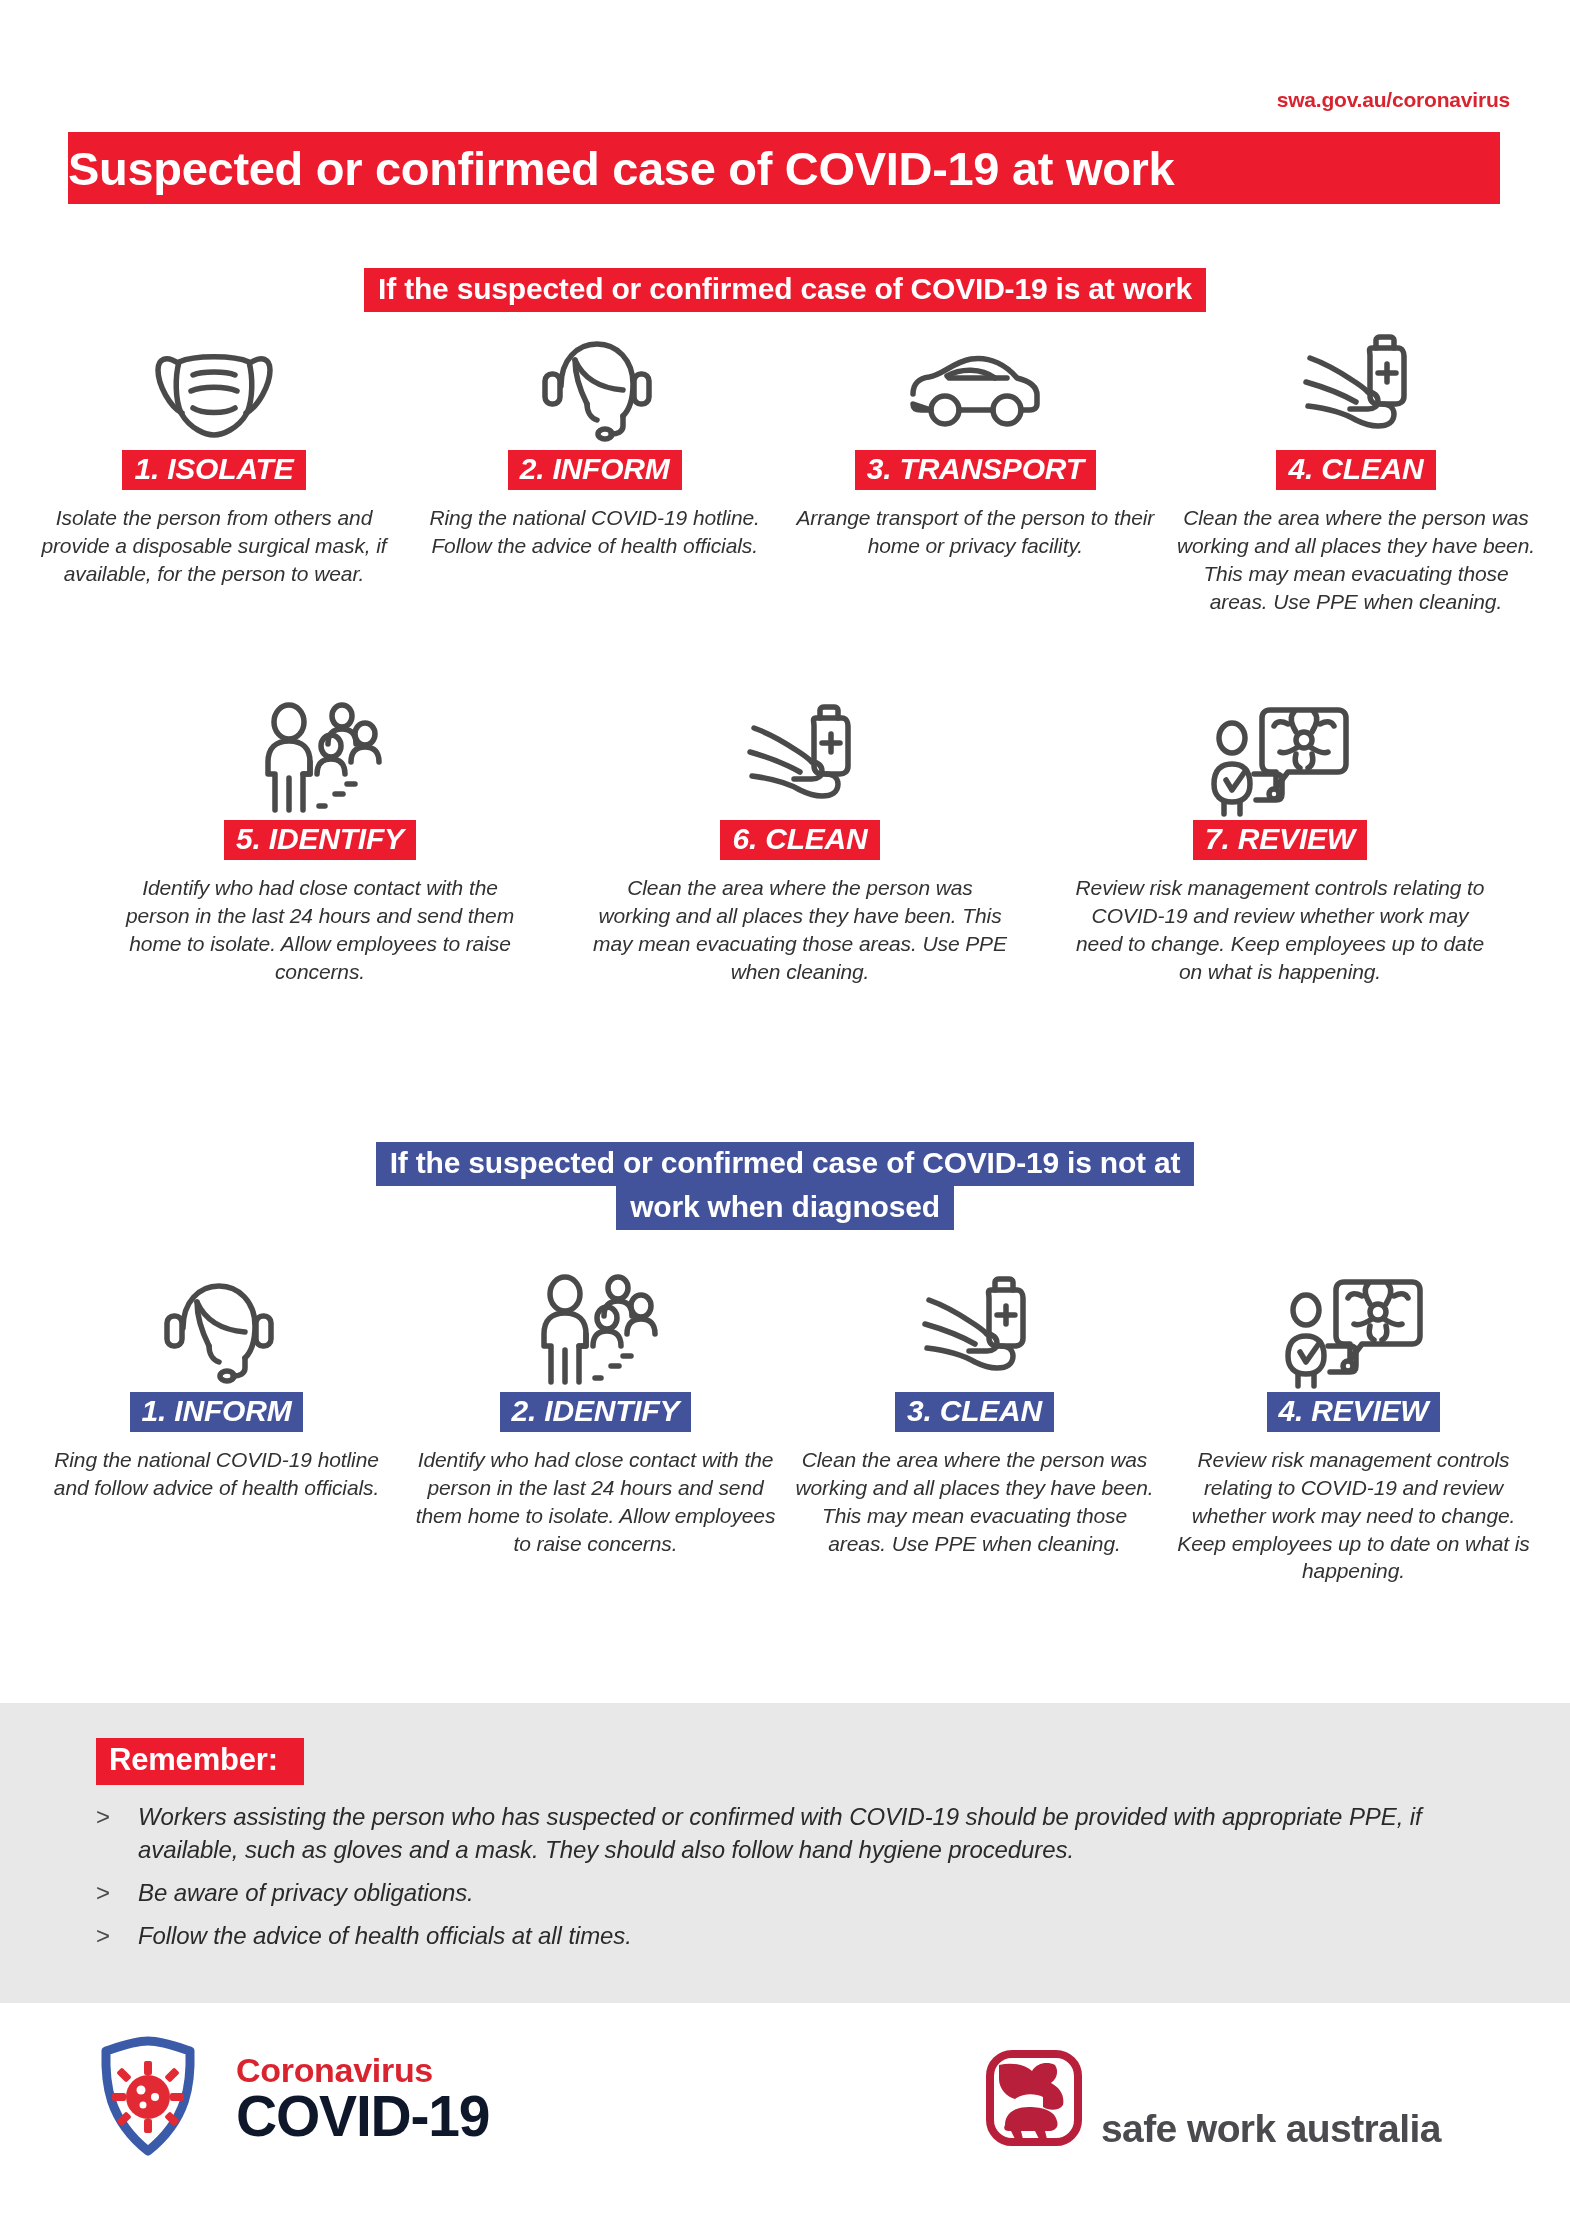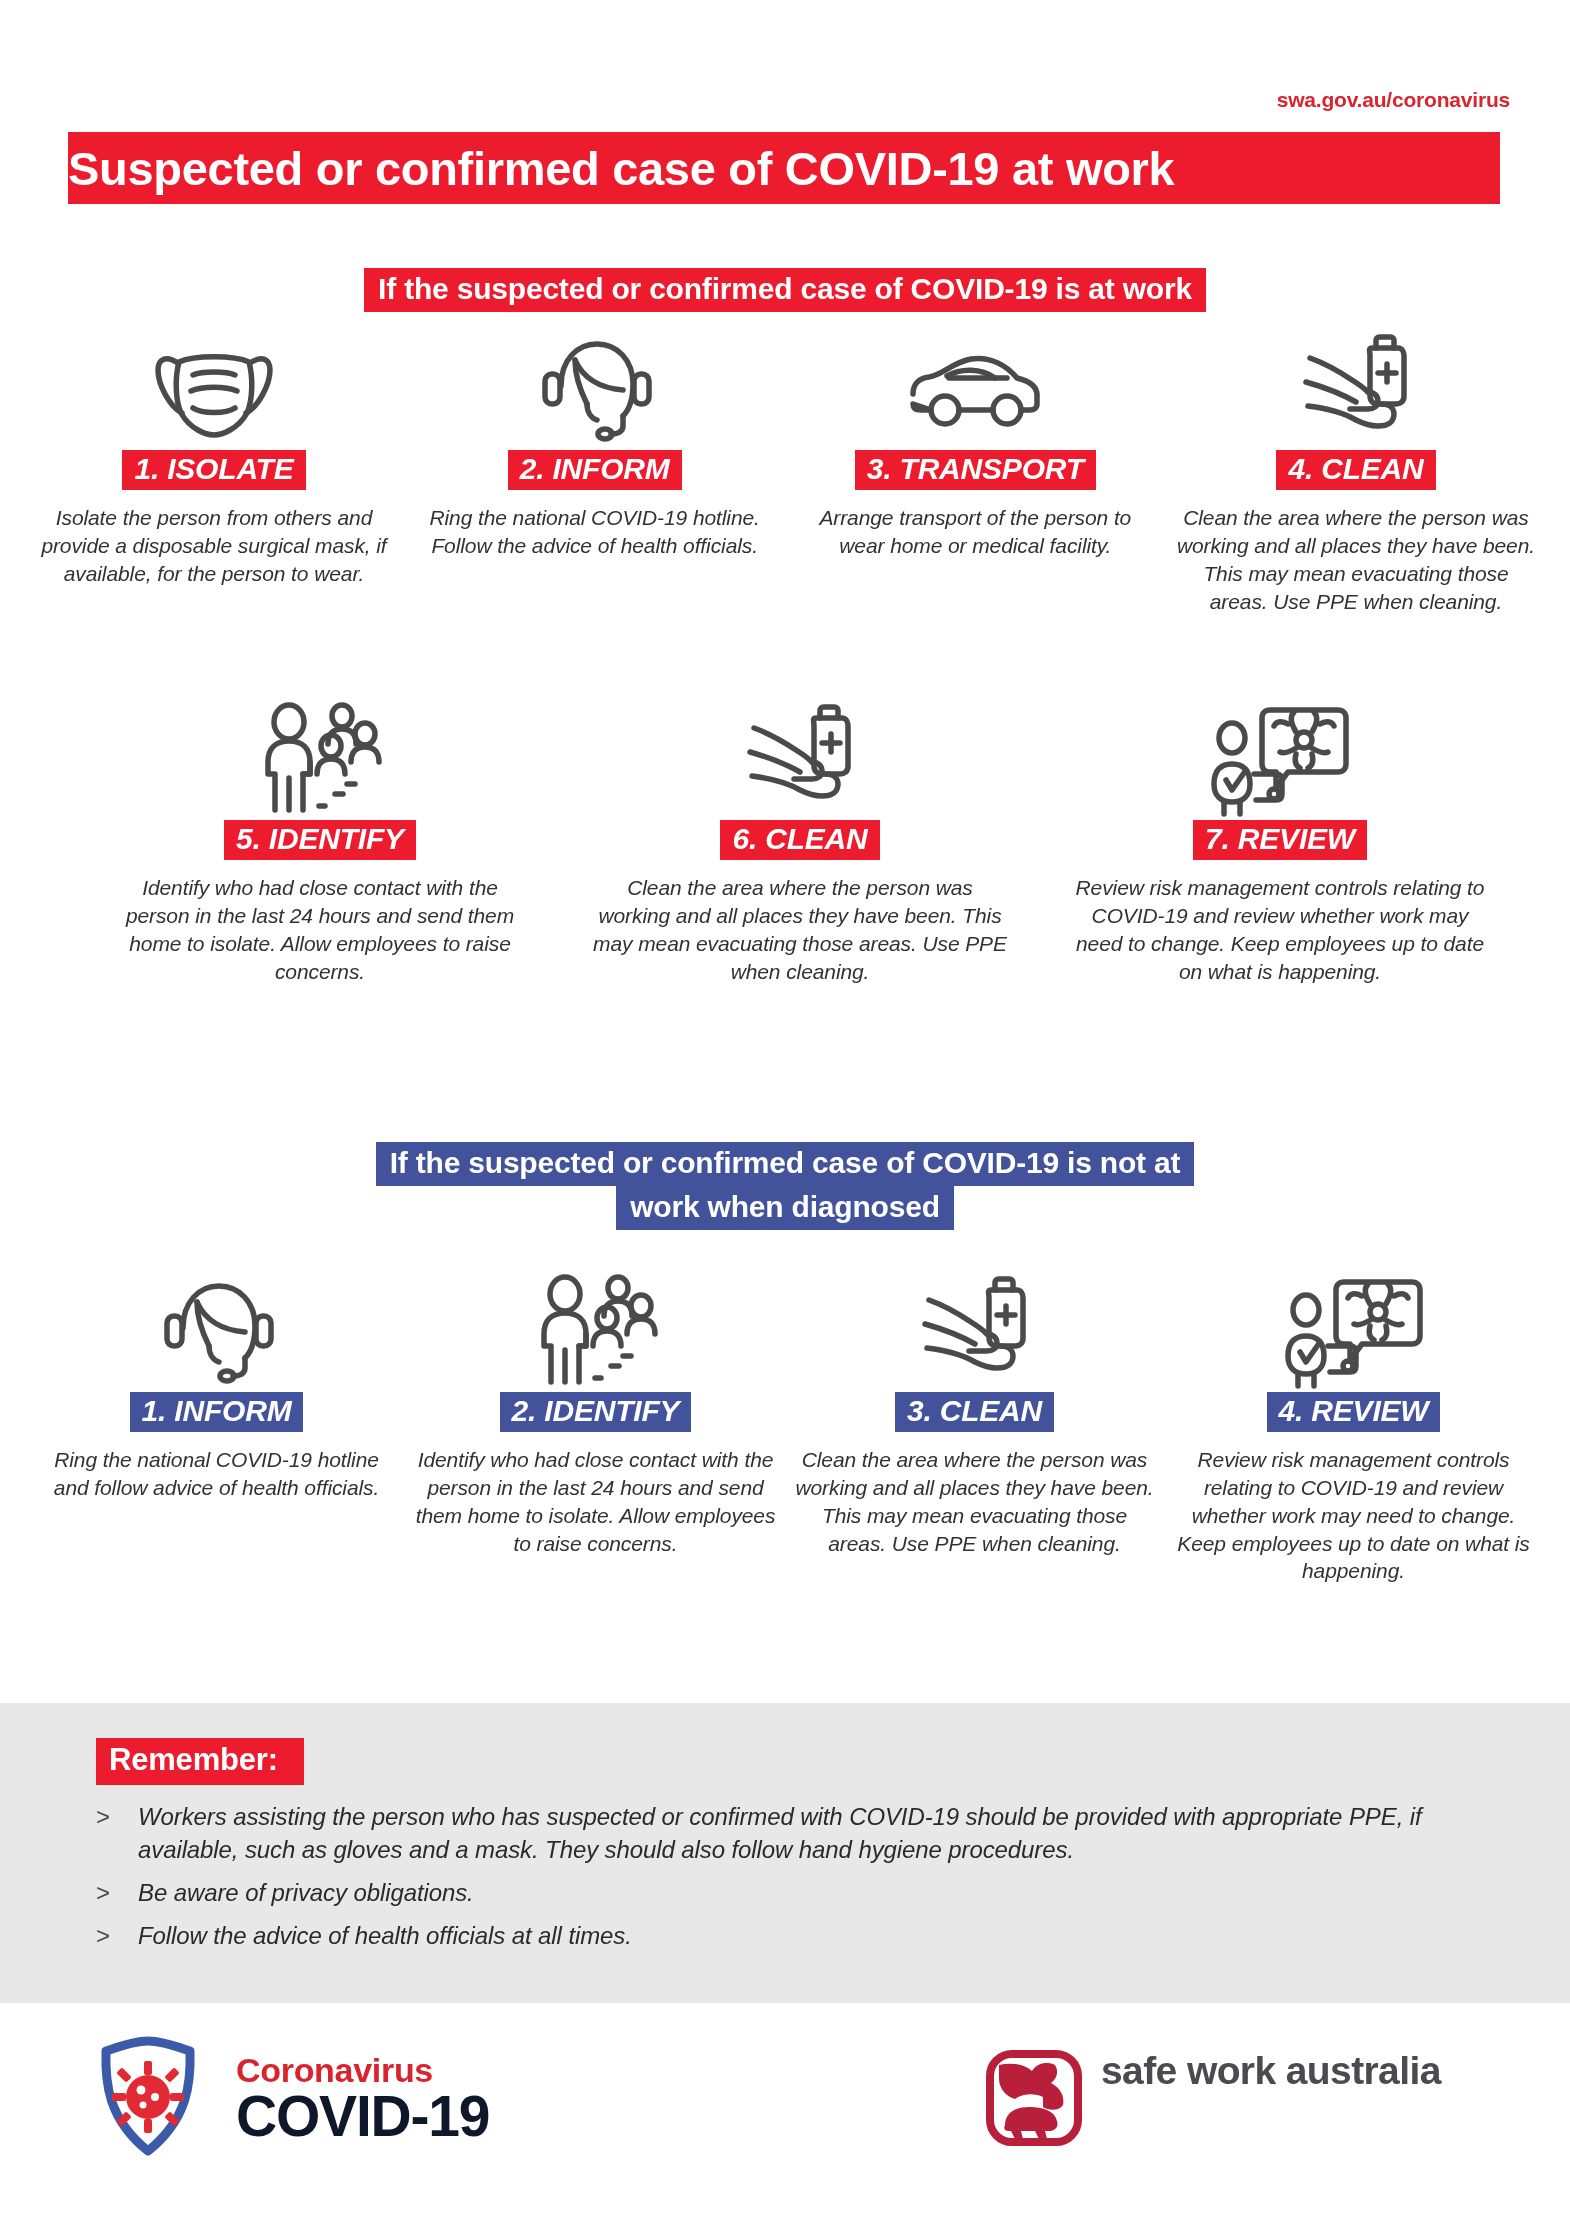--- a/index.html
+++ b/index.html
@@ -196,21 +196,21 @@
     font-weight: bold;
     color: #0f172a;
     line-height: 1.02;
     letter-spacing: -1.2px;
   }
   .logo-swa {
     position: absolute;
     left: 985px;
     top: 24px;
     display: flex;
-    align-items: flex-start;
+    align-items: flex-end;
     gap: 18px;
   }
   .logo-swa-text {
     font-size: 39px;
     font-weight: bold;
     color: #4a4a4f;
     letter-spacing: -0.6px;
   }
 </style>
 </head>
@@ -266,21 +266,21 @@
         <path d="M10 46 C10 36 16 30 26 29 C40 27 50 14 68 11 C88 8 104 18 114 30 C126 33 134 38 134 47 L134 56 C134 60 131 62 127 62 L118 62"></path>
         <path d="M90 62 L56 62"></path>
         <path d="M28 62 L18 62 C13 62 10 60 10 56 Z"></path>
         <path d="M44 28 C58 20 78 20 92 30"></path>
         <path d="M46 30 L104 30"></path>
         <circle cx="42" cy="62" r="14"></circle>
         <circle cx="104" cy="62" r="14"></circle>
       </svg>
     </div>
     <span class="step-label label-red">3. TRANSPORT</span>
-    <div class="step-desc">Arrange transport of the person to wear home or medical facility.</div>
+    <div class="step-desc">Arrange transport of the person to their home or privacy facility.</div>
   </div>
 
   <div class="step">
     <div class="step-icon">
       <svg width="124" height="112" viewBox="0 0 124 112" fill="none" stroke="#4a4a4a" stroke-width="5.5" stroke-linecap="round" stroke-linejoin="round">
         <path d="M82 14 L82 6 C82 4 84 3 86 3 L96 3 C98 3 100 4 100 6 L100 14"></path>
         <path d="M78 14 L104 14 C108 14 110 18 110 22 L110 62 C110 68 106 70 102 70 L84 70 C79 70 76 67 76 62 L76 22 C76 17 74 14 78 14 Z"></path>
         <path d="M93 30 L93 48 M84 39 L102 39"></path>
         <path d="M16 24 C30 29 46 38 58 46 C66 51 70 54 74 58"></path>
         <path d="M12 48 C26 52 48 60 62 68"></path>

